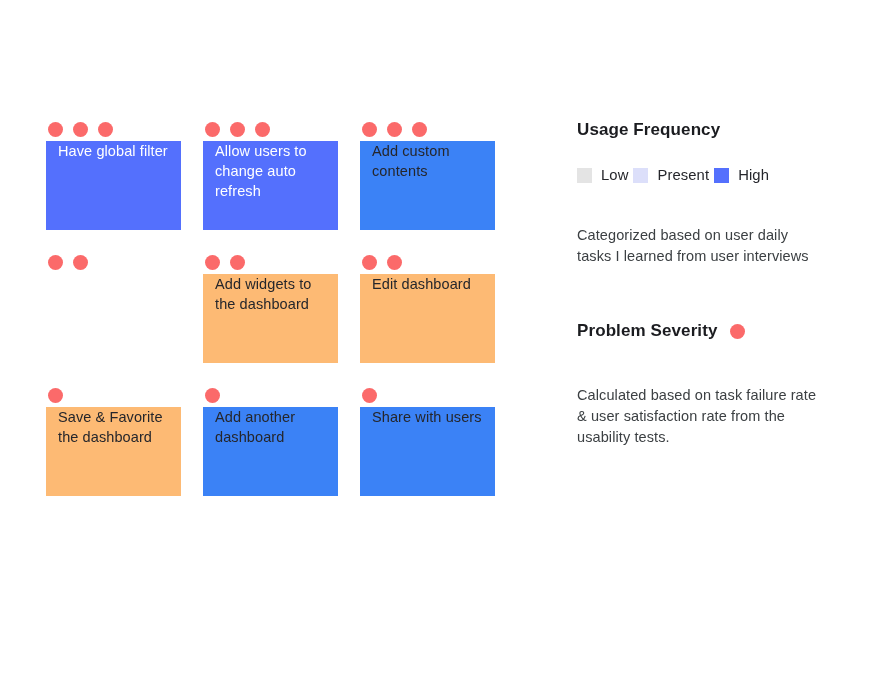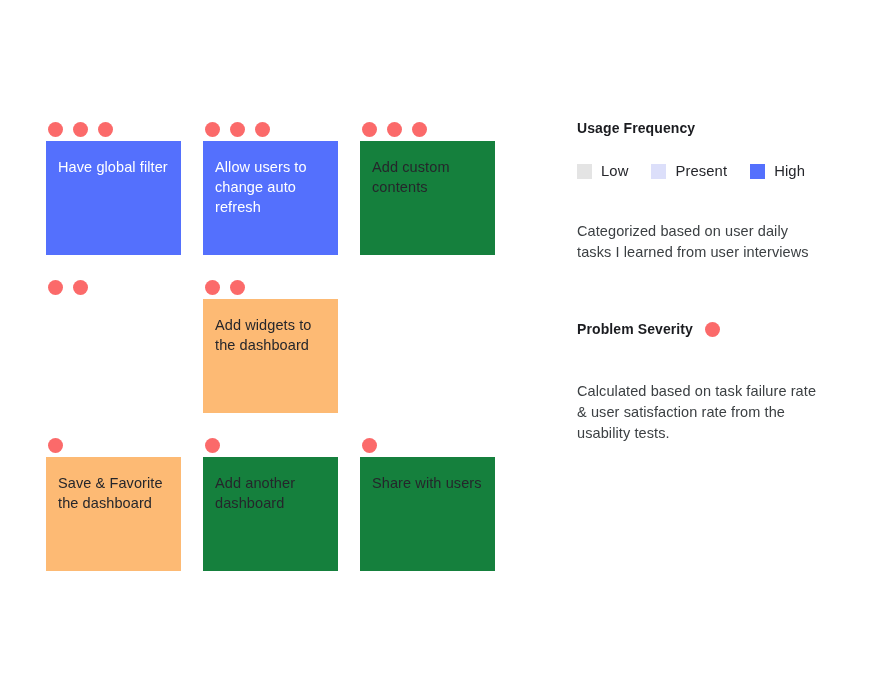--- a/index.html
+++ b/index.html
@@ -42,61 +42,61 @@
   }
   .dot {
     width: 15px;
     height: 15px;
     border-radius: 50%;
     background: #fb6a6a;
     flex: 0 0 auto;
   }
 
   .card {
-    height: 114px;
+    height: 89px;
     box-sizing: border-box;
-    padding: 16px 12px 10px 12px;
+    padding: 0 12px 10px 12px;
     font-size: 14.5px;
     line-height: 20px;
     letter-spacing: 0.1px;
     display: block;
     overflow: hidden;
   }
   .card.high   { background: #5470fd; color: #ffffff; }
   .card.medium { background: #fdba74; color: #25262b; }
-  .card.low    { background: #15803d; color: #25262b; }
+  .card.low    { background: #3b82f6; color: #25262b; }
 
   
   .legend {
     position: absolute;
     left: 577px;
     top: 120px;
     width: 270px;
   }
   .legend-title {
-    font-size: 14px;
+    font-size: 17px;
     font-weight: bold;
     color: #1b1c20;
     letter-spacing: 0.1px;
     display: flex;
     align-items: center;
     gap: 12px;
   }
   .legend-title .sev-dot {
     width: 15px;
     height: 15px;
     border-radius: 50%;
     background: #fb6a6a;
     display: inline-block;
   }
   .swatches {
     display: flex;
     align-items: center;
     margin-top: 27px;
-    gap: 23px;
+    gap: 5px;
   }
   .swatch-item {
     display: flex;
     align-items: center;
     gap: 9px;
   }
   .swatch {
     width: 15px;
     height: 15px;
     flex: 0 0 auto;
@@ -158,20 +158,27 @@
           <span class="dot"></span>
           <span class="dot"></span>
         </div>
       </div>
       <div class="cell">
         <div class="dots">
           <span class="dot"></span>
           <span class="dot"></span>
         </div>
         <div class="card medium">Add widgets to the dashboard</div>
+      </div>
+      <div class="cell">
+        <div class="dots">
+          <span class="dot"></span>
+          <span class="dot"></span>
+        </div>
+        <div class="card medium">Edit dashboard</div>
       </div>
     </div>
     <div class="row">
       <div class="cell">
         <div class="dots">
           <span class="dot"></span>
         </div>
         <div class="card medium">Save &amp; Favorite the dashboard</div>
       </div>
       <div class="cell">

